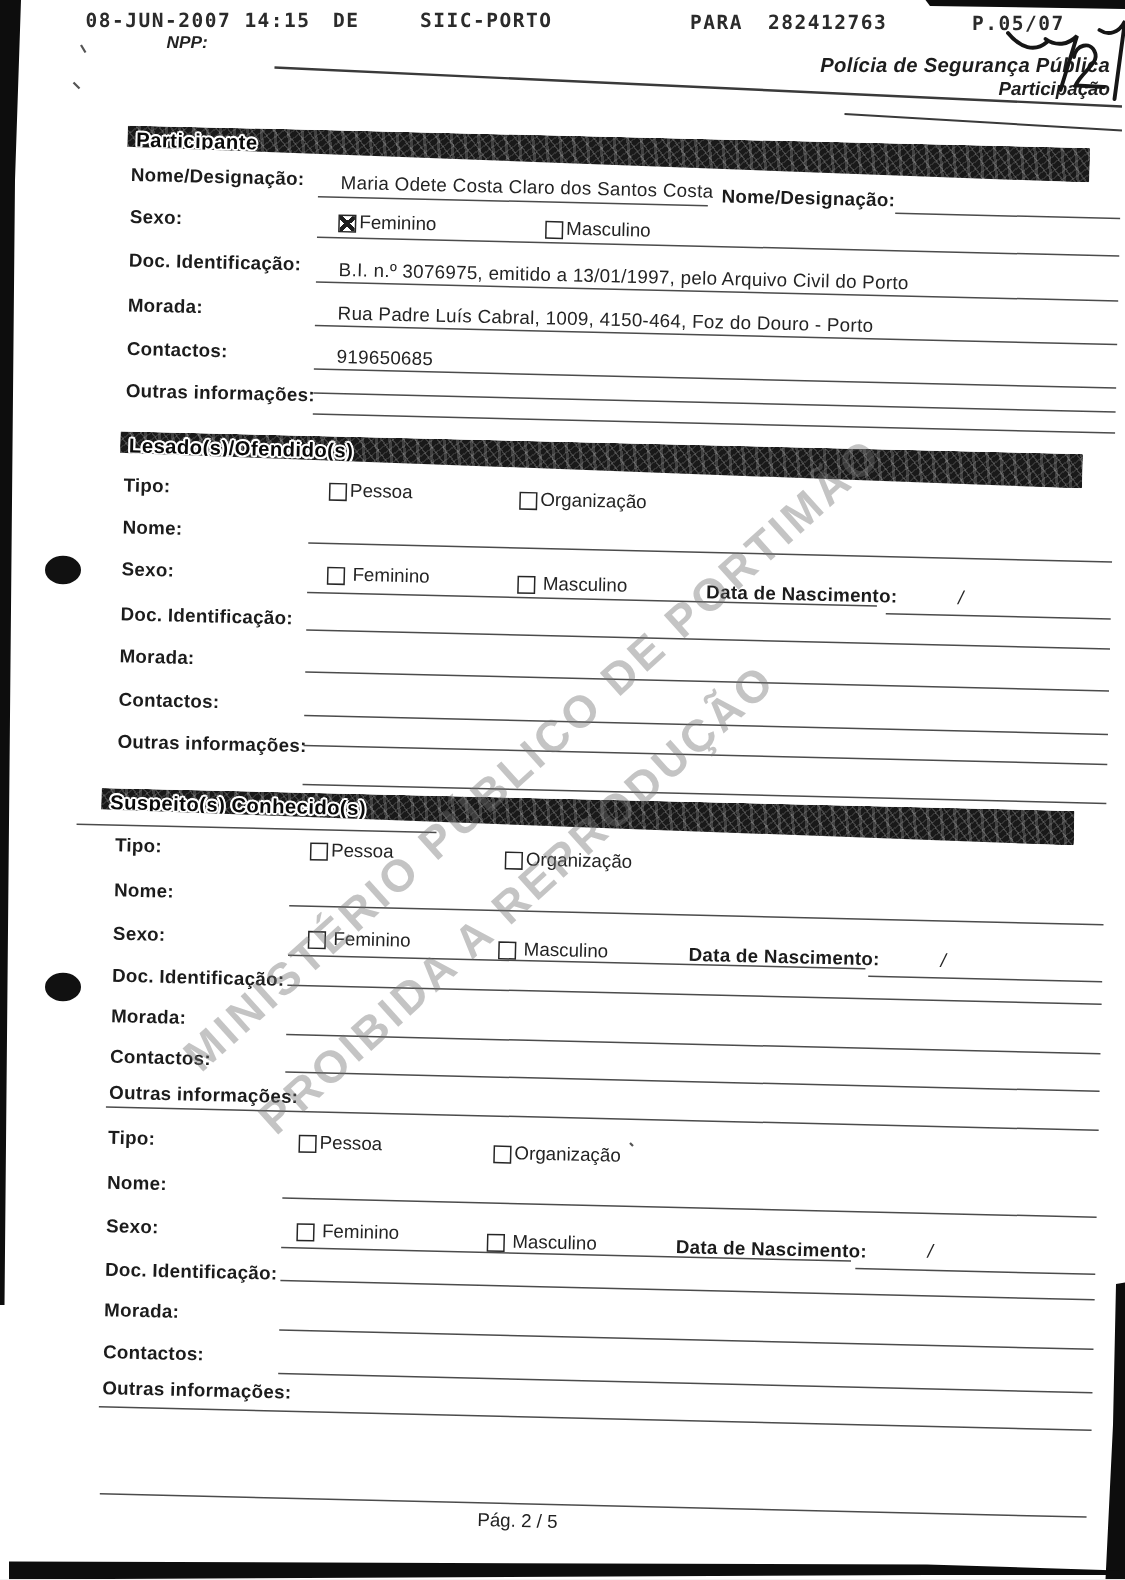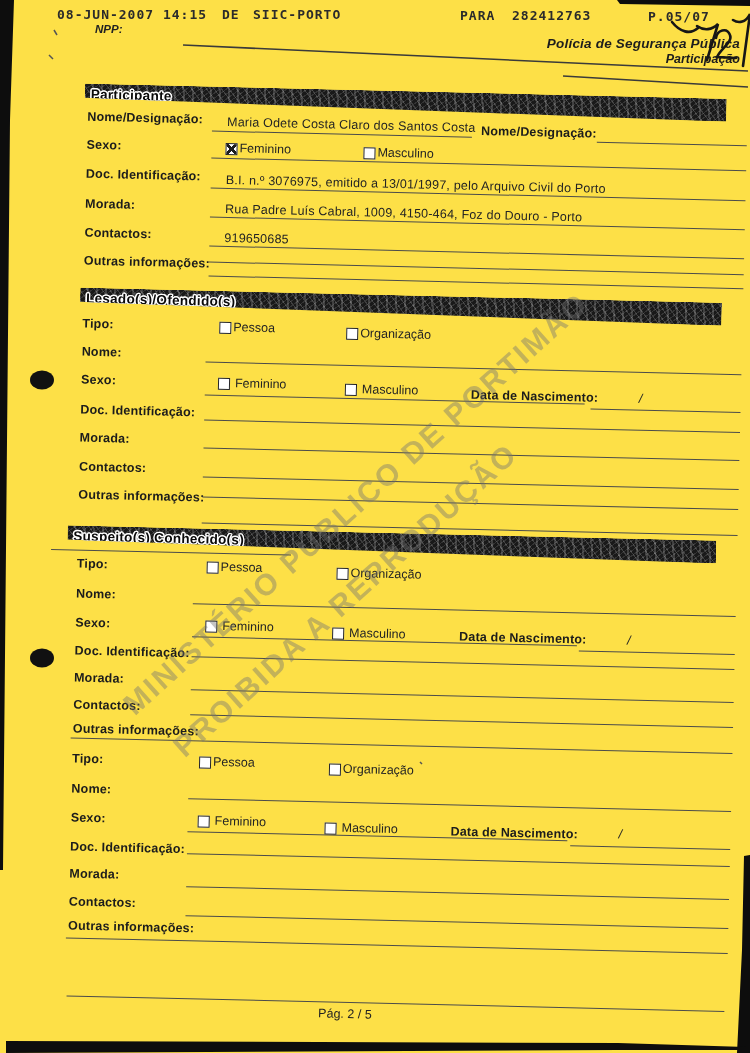--- a/index.html
+++ b/index.html
@@ -1,20 +1,20 @@
 <!DOCTYPE html>
 <html><head>
 <meta charset="utf-8">
 <style>
   html,body{margin:0;padding:0;background:#e9e9e9;}
-  #page{position:relative;width:750px;height:1053px;background:#fde047;overflow:hidden;
+  #page{position:relative;width:750px;height:1053px;background:#ffffff;overflow:hidden;
         font-family:"Liberation Sans",sans-serif;}
   
   .fax{position:absolute;font:bold 13px "DejaVu Sans Mono",monospace;color:#2b2b2b;letter-spacing:1px;white-space:nowrap;}
-  .npp{position:absolute;font:italic bold 11.5px "Liberation Sans",sans-serif;color:#222;}
+  .npp{position:absolute;font:italic bold 11.5px "Liberation Sans",sans-serif;color:#222;margin-left:16px;}
   .hdr-right{position:absolute;right:10px;top:36px;text-align:right;}
   .hdr-org{font:italic bold 13.5px "Liberation Sans",sans-serif;color:#1d1d1d;letter-spacing:.2px;}
   .hdr-doc{font:italic bold 12.5px "Liberation Sans",sans-serif;color:#1d1d1d;margin-top:1px;}
   
   #form-rot{position:absolute;left:0;top:0;width:750px;height:1053px;
             transform:rotate(1.35deg);transform-origin:60px 85px;}
   .lbl{position:absolute;font:bold 12.5px "Liberation Sans",sans-serif;color:#1c1c1c;letter-spacing:.2px;white-space:nowrap;}
   .val{position:absolute;font:12.5px "Liberation Sans",sans-serif;color:#242424;letter-spacing:.2px;white-space:nowrap;}
   .cblab{position:absolute;font:12.5px "Liberation Sans",sans-serif;color:#242424;white-space:nowrap;}
   .fline{position:absolute;height:0;border-top:1.3px solid #4b4b4b;}
@@ -38,21 +38,21 @@
   #artifacts{position:absolute;left:0;top:0;z-index:6;pointer-events:none;}
   .footer{position:absolute;font:12.5px "Liberation Sans",sans-serif;color:#222;}
 </style>
 </head>
 <body>
 
 <div id="page">
 
   <span class="fax" style="left:57px;top:7px">08-JUN-2007  14:15</span>
   <span class="fax" style="left:222px;top:7px">DE</span>
-  <span class="fax" style="left:253px;top:7px">SIIC-PORTO</span>
+  <span class="fax" style="left:280px;top:7px">SIIC-PORTO</span>
   <span class="fax" style="left:460px;top:8px">PARA</span>
   <span class="fax" style="left:512px;top:8px">282412763</span>
   <span class="fax" style="left:648px;top:9px">P.05/07</span>
   <span class="npp" style="left:95px;top:23px">NPP:</span>
 
   <div class="hdr-right">
     <div class="hdr-org">Polícia de Segurança Pública</div>
     <div class="hdr-doc">Participação</div>
   </div>
 

